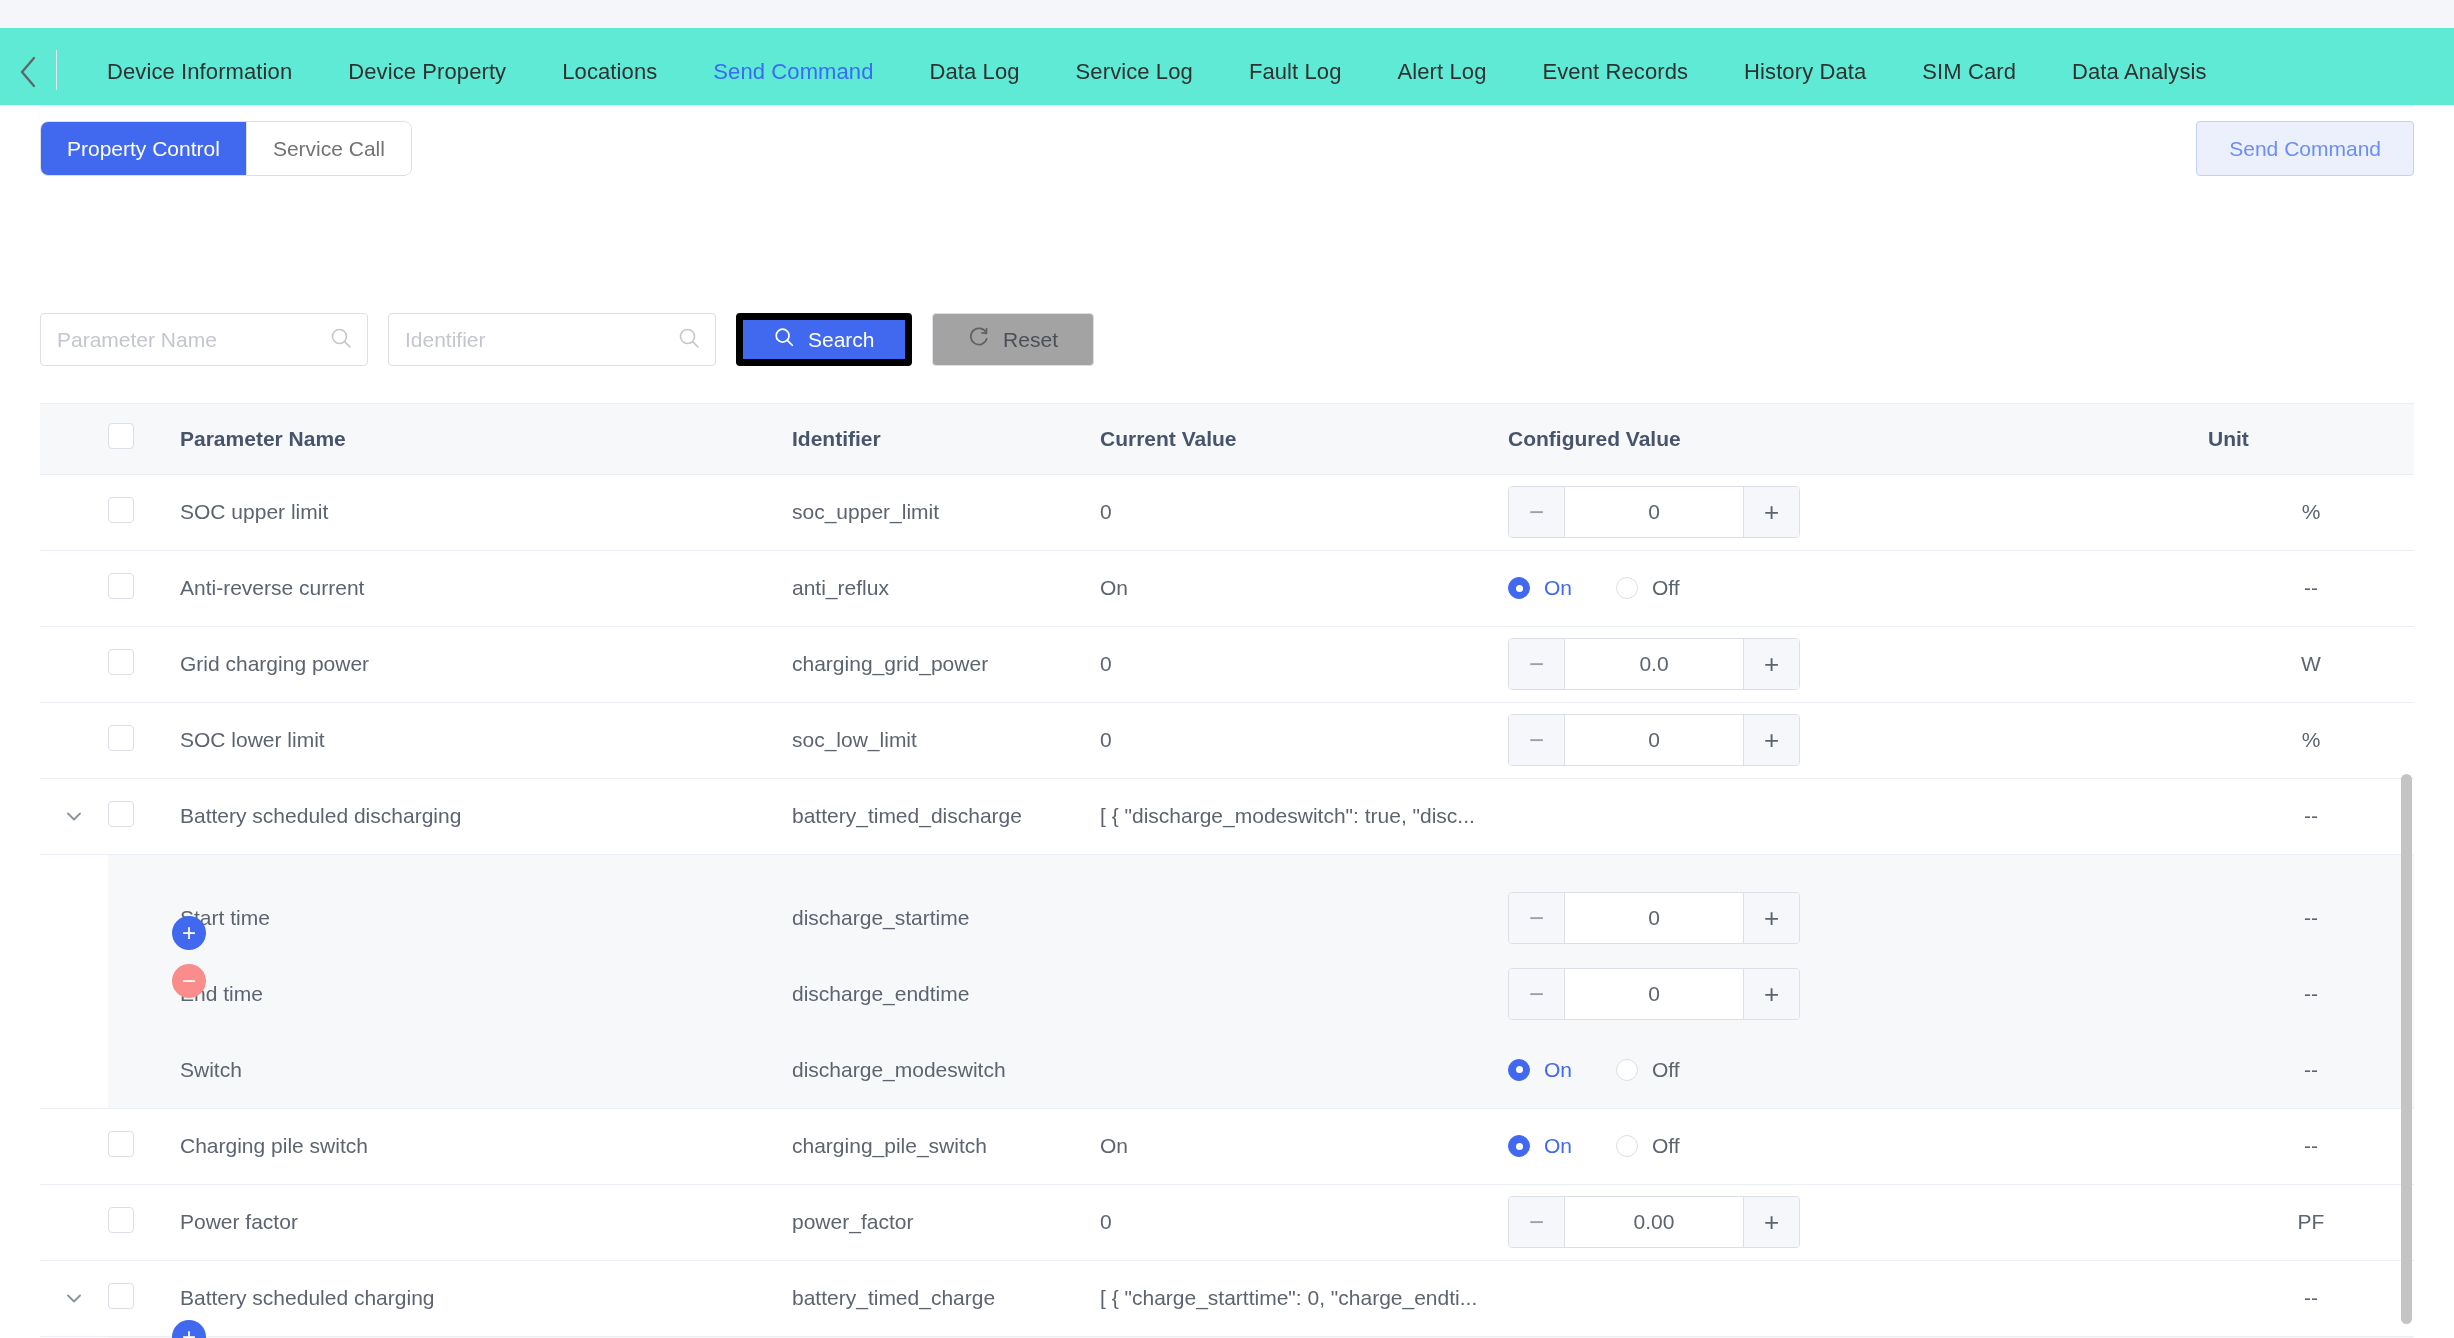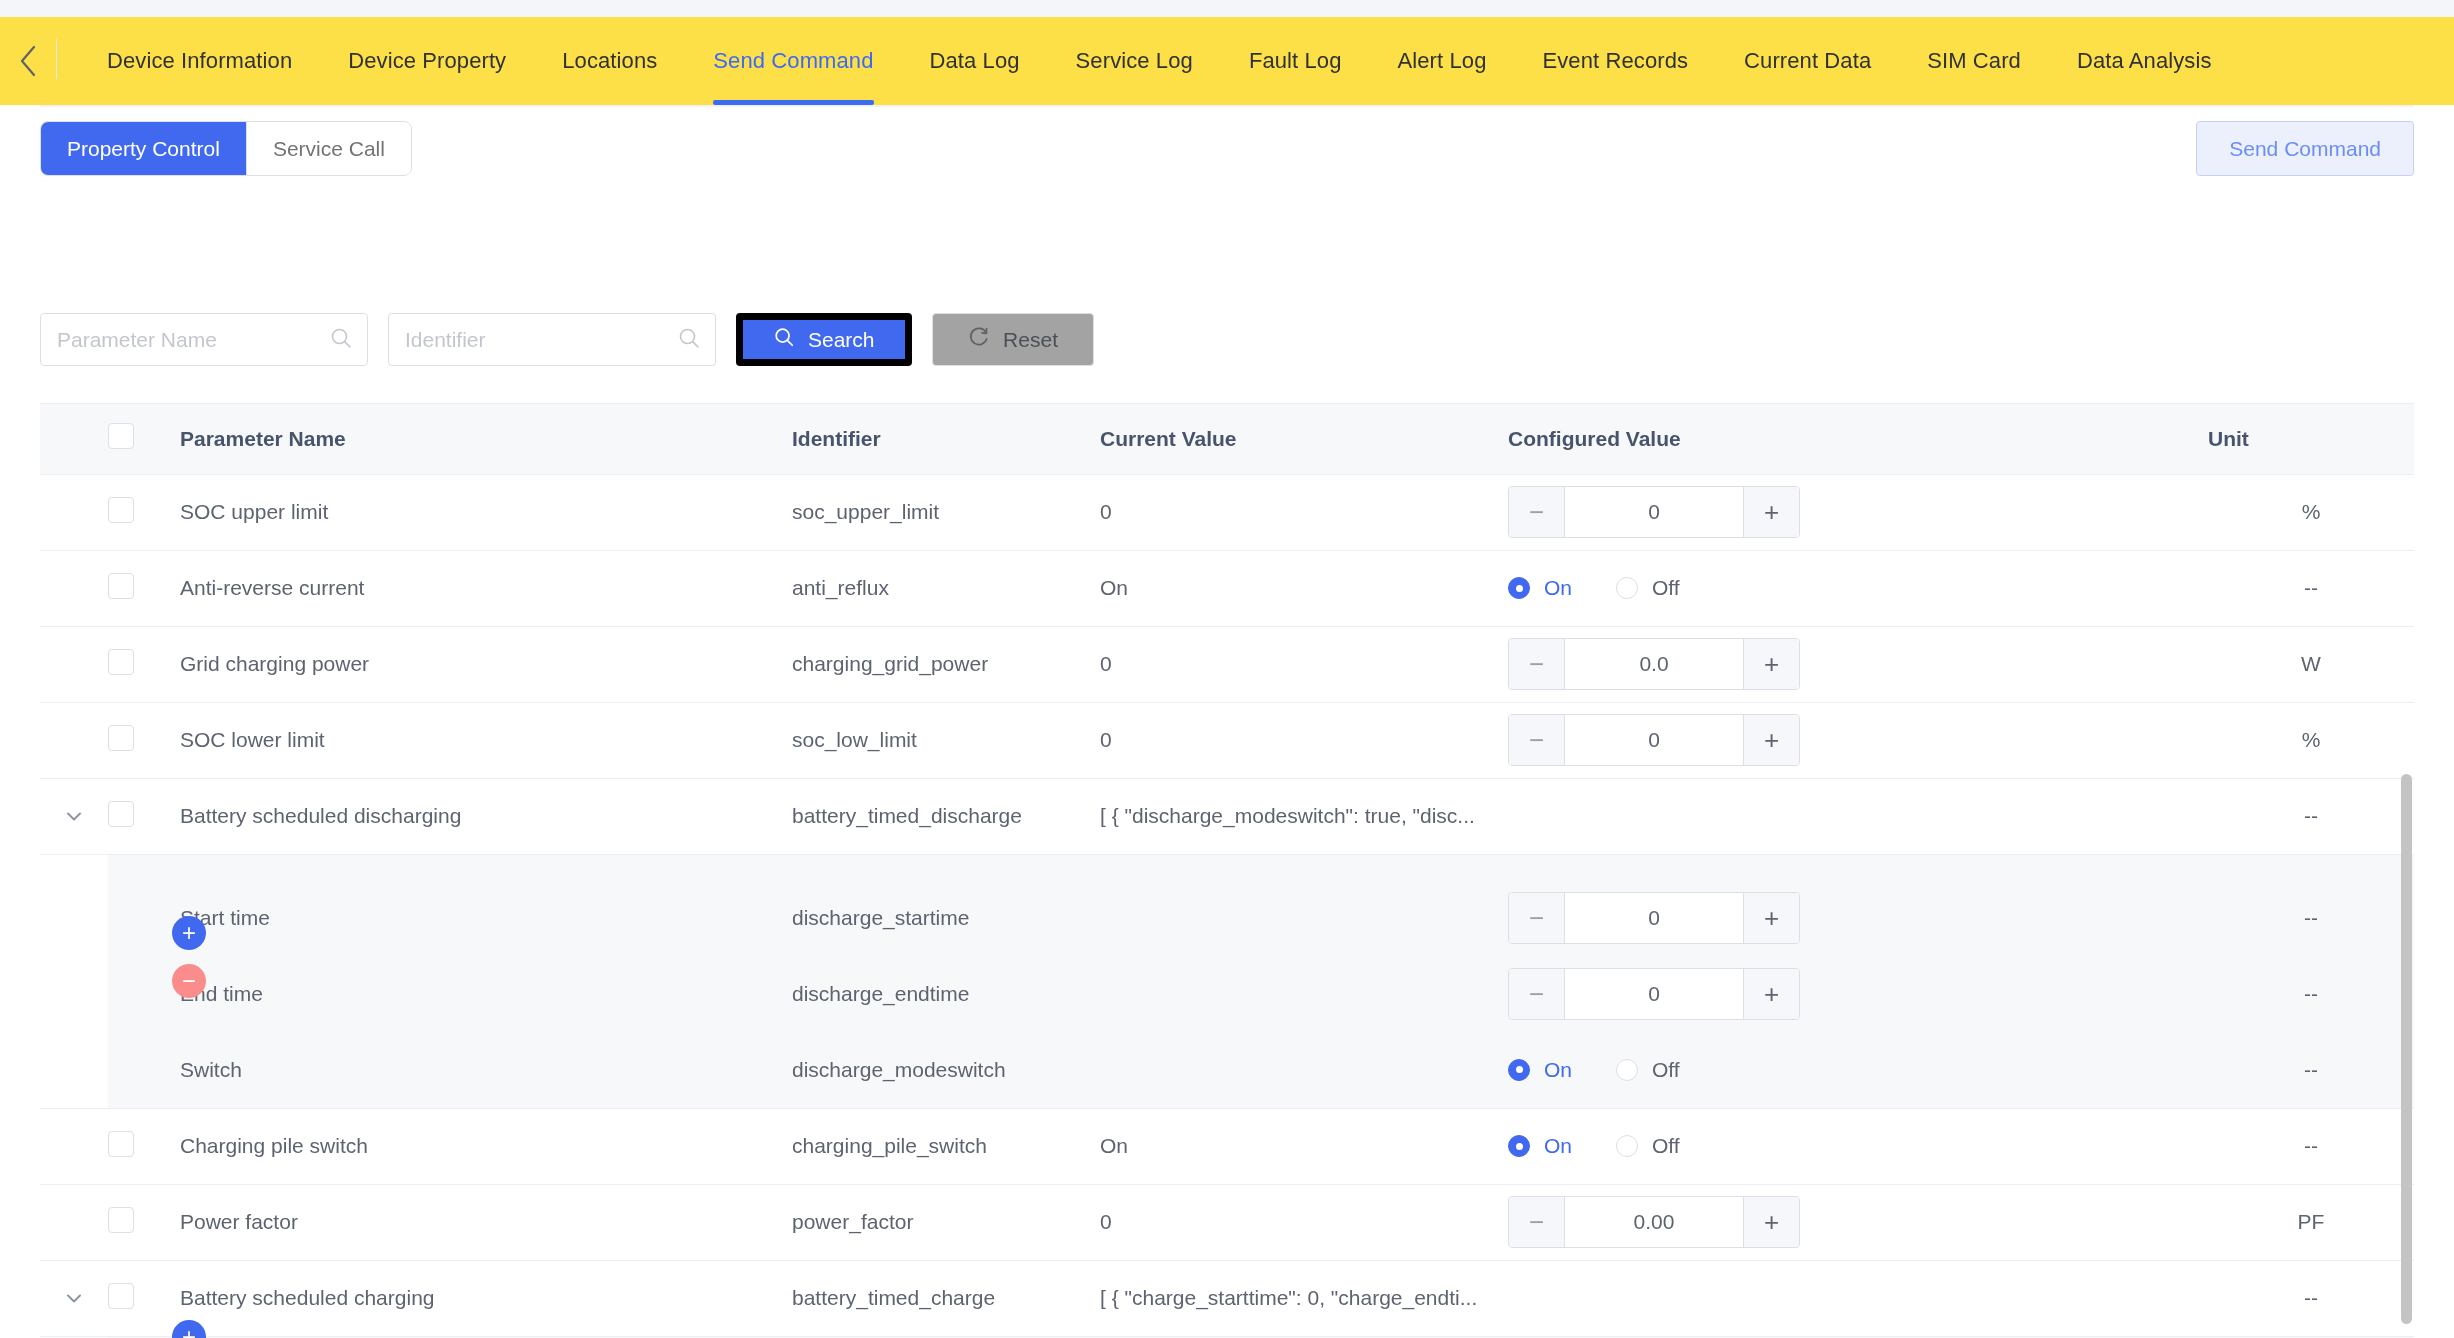--- a/index.html
+++ b/index.html
@@ -11,23 +11,23 @@
   }
   .page {
     position: relative;
     width: 2454px; height: 1338px;
     background: #f5f6fa;
   }
 
   
   .topbar {
     position: absolute;
-    left: 0; top: 17px;
+    left: 0; top: 28px;
     width: 2454px; height: 88px;
-    background: #fde047;
+    background: #5eead4;
     display: flex;
     align-items: flex-start;
   }
   .back-arrow {
     width: 56px;
     height: 88px;
     display: flex;
     align-items: center;
     justify-content: center;
     cursor: pointer;
@@ -373,21 +373,21 @@
       <div class="tab">
           <span>Fault Log</span>
         </div>
       <div class="tab">
           <span>Alert Log</span>
         </div>
       <div class="tab">
           <span>Event Records</span>
         </div>
       <div class="tab">
-          <span>Current Data</span>
+          <span>History Data</span>
         </div>
       <div class="tab">
           <span>SIM Card</span>
         </div>
       <div class="tab">
           <span>Data Analysis</span>
         </div>
     </div>
   </div>
 

